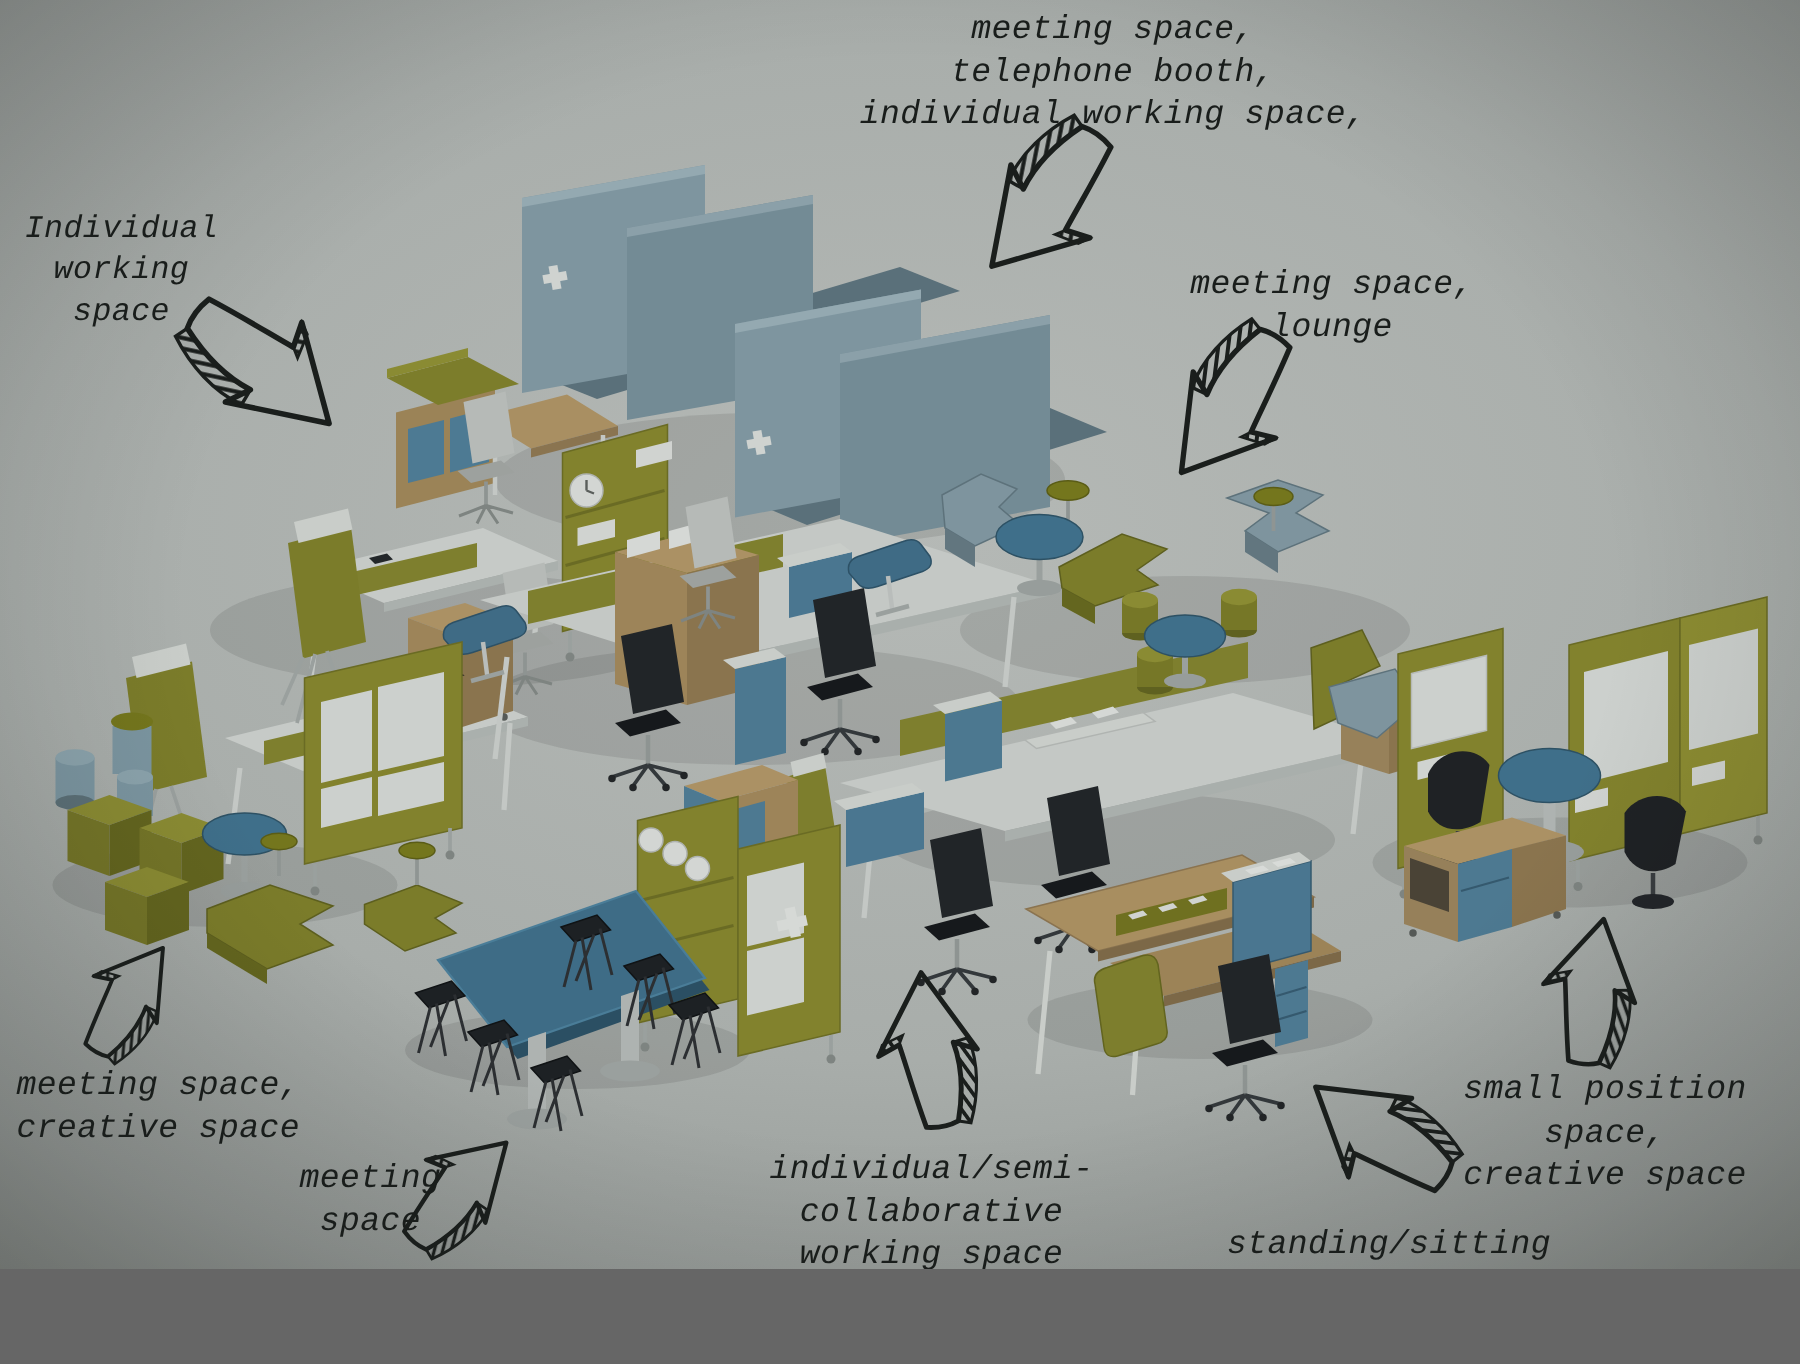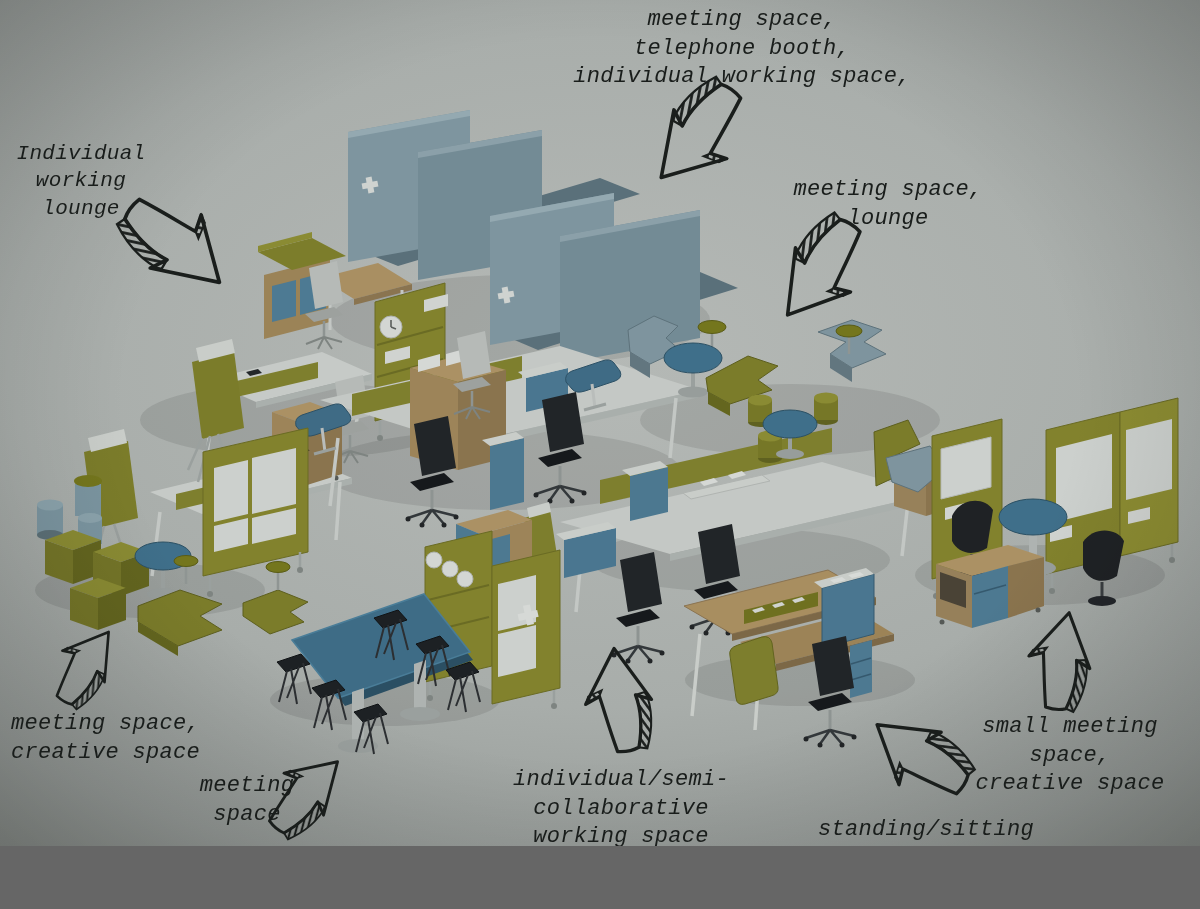--- a/index.html
+++ b/index.html
@@ -471,28 +471,28 @@
     <use href="#harrow" transform="translate(962,790) rotate(-143) scale(1.05)"></use>
     <use href="#harrow" transform="translate(1051,710) rotate(-80) scale(0.97)"></use>
   </g>
 </svg>
 
 <div class="label" style="left:552px;top:6px;width:380px;">meeting space,
 telephone booth,
 individual working space,</div>
 <div class="label small" style="left:6px;top:140px;width:150px;">Individual
 working
-lounge</div>
+space</div>
 <div class="label" style="left:778px;top:176px;width:220px;">meeting space,
 lounge</div>
 <div class="label" style="left:8px;top:710px;width:195px;">meeting space,
 creative space</div>
 <div class="label" style="left:172px;top:772px;width:150px;">meeting
 space</div>
 <div class="label" style="left:446px;top:766px;width:350px;">individual/semi-collaborative
 working space</div>
 <div class="label" style="left:751px;top:816px;width:350px;">standing/sitting position,
 individual/semi-collaborative
 working space</div>
-<div class="label" style="left:944px;top:713px;width:252px;">small meeting space,
+<div class="label" style="left:944px;top:713px;width:252px;">small position space,
 creative space</div>
 
 </div>
 
 </body></html>

